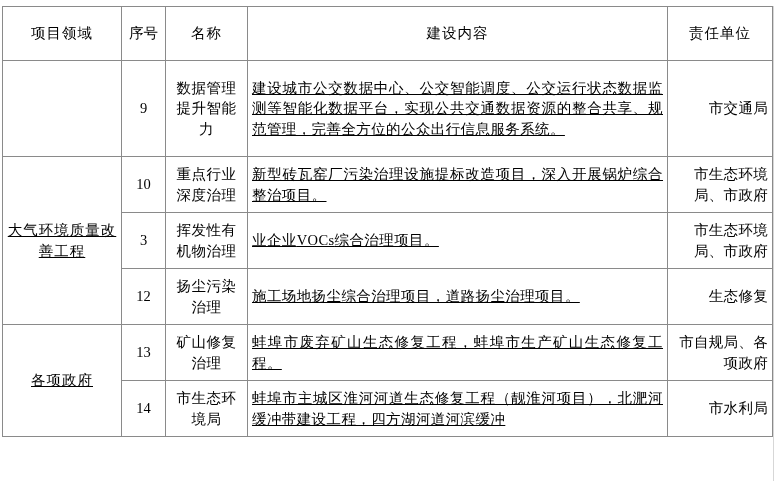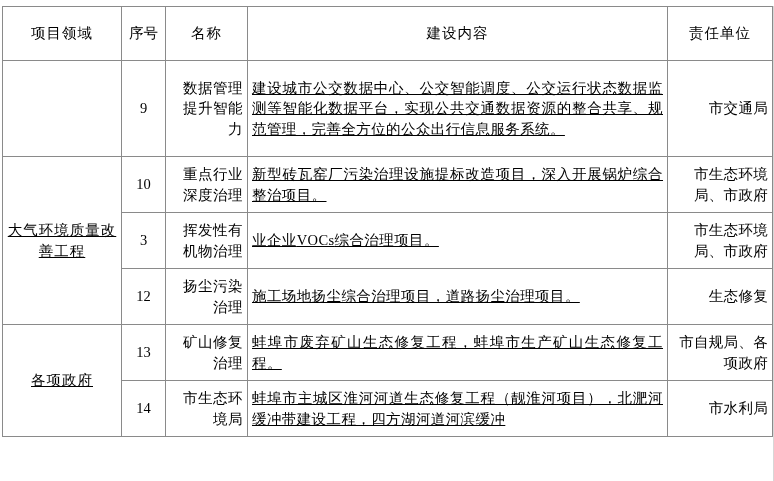--- a/index.html
+++ b/index.html
@@ -51,21 +51,21 @@
   .hdr td.narrow {
     letter-spacing: 0px;
     line-height: 1.2;
   }
   .num {
     text-align: center;
     font-family: "Liberation Serif", "DejaVu Serif", serif;
     font-size: 15px;
   }
   .name {
-    text-align: right;
+    text-align: center;
     line-height: 1.5;
     letter-spacing: 0.5px;
   }
   .content {
     text-align: justify;
     text-justify: inter-ideograph;
     line-height: 1.55;
     letter-spacing: 0.4px;
     padding: 5px 7px;
     text-decoration: underline;

